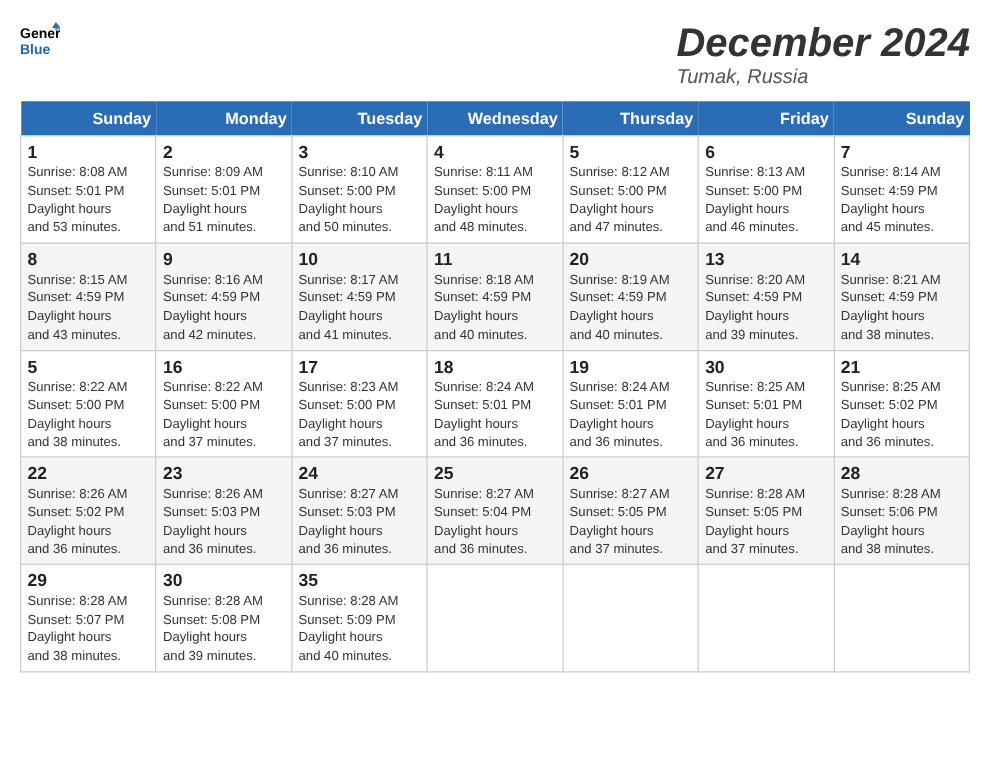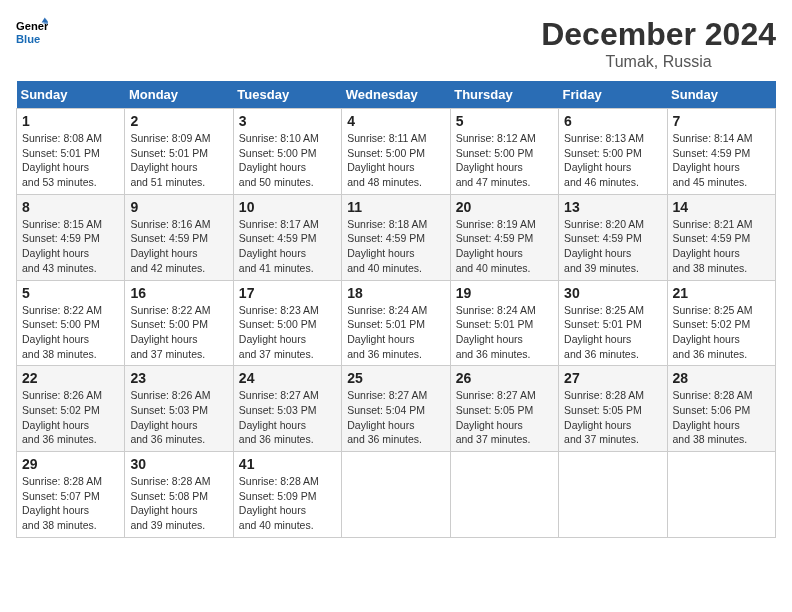--- a/index.html
+++ b/index.html
@@ -19,41 +19,42 @@
     .logo {
       display: flex;
       align-items: center;
       gap: 4px;
     }
     .logo-icon {
       width: 32px;
       height: 32px;
     }
     .title-block {
-      text-align: center;
+      text-align: left;
+      font-style: italic;
     }
     .month-title {
       font-size: 32px;
       font-weight: bold;
       color: #333;
     }
     .location {
       font-size: 16px;
       color: #555;
     }
     table {
       width: 100%;
       border-collapse: collapse;
       font-size: 11px;
     }
     th {
       background-color: #2a6db5;
       color: #fff;
       padding: 6px 4px;
-      text-align: left;
+      text-align: right;
       font-size: 13px;
       font-weight: bold;
     }
     td {
       border: 1px solid #ccc;
       vertical-align: top;
       padding: 4px 5px;
       width: 108px;
       height: 80px;
       background: #fff;
@@ -143,20 +144,20 @@
         <td><span class="day-num">23</span><span class="cell-content">Sunrise: 8:26 AM<br>Sunset: 5:03 PM<br>Daylight hours<br>and 36 minutes.</span></td>
         <td><span class="day-num">24</span><span class="cell-content">Sunrise: 8:27 AM<br>Sunset: 5:03 PM<br>Daylight hours<br>and 36 minutes.</span></td>
         <td><span class="day-num">25</span><span class="cell-content">Sunrise: 8:27 AM<br>Sunset: 5:04 PM<br>Daylight hours<br>and 36 minutes.</span></td>
         <td><span class="day-num">26</span><span class="cell-content">Sunrise: 8:27 AM<br>Sunset: 5:05 PM<br>Daylight hours<br>and 37 minutes.</span></td>
         <td><span class="day-num">27</span><span class="cell-content">Sunrise: 8:28 AM<br>Sunset: 5:05 PM<br>Daylight hours<br>and 37 minutes.</span></td>
         <td><span class="day-num">28</span><span class="cell-content">Sunrise: 8:28 AM<br>Sunset: 5:06 PM<br>Daylight hours<br>and 38 minutes.</span></td>
       </tr>
       <tr>
         <td><span class="day-num">29</span><span class="cell-content">Sunrise: 8:28 AM<br>Sunset: 5:07 PM<br>Daylight hours<br>and 38 minutes.</span></td>
         <td><span class="day-num">30</span><span class="cell-content">Sunrise: 8:28 AM<br>Sunset: 5:08 PM<br>Daylight hours<br>and 39 minutes.</span></td>
-        <td><span class="day-num">41</span><span class="cell-content">Sunrise: 8:28 AM<br>Sunset: 5:09 PM<br>Daylight hours<br>and 40 minutes.</span></td>
+        <td><span class="day-num">35</span><span class="cell-content">Sunrise: 8:28 AM<br>Sunset: 5:09 PM<br>Daylight hours<br>and 40 minutes.</span></td>
         <td class="empty-cell"></td>
         <td class="empty-cell"></td>
         <td class="empty-cell"></td>
         <td class="empty-cell"></td>
       </tr>
     </tbody>
 </table>
 
 </body></html>

